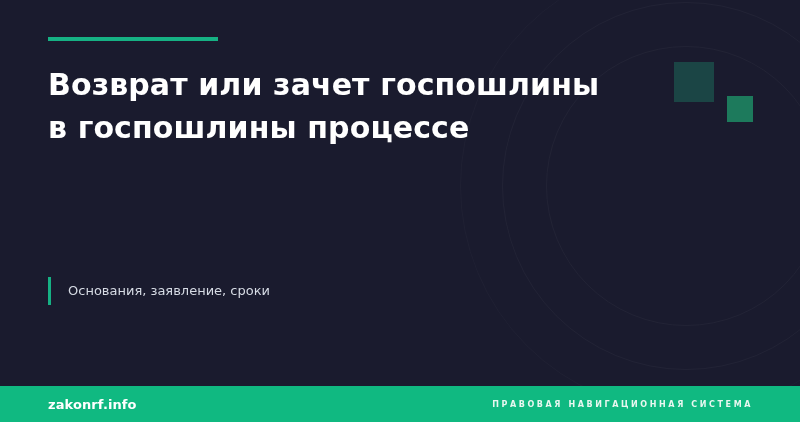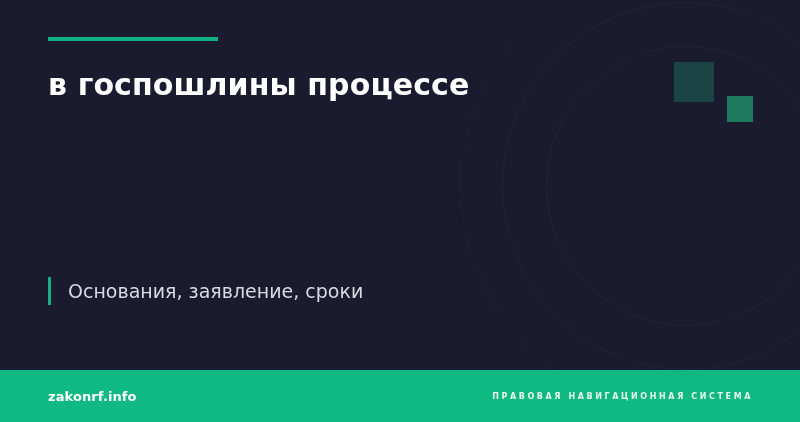--- a/index.html
+++ b/index.html
@@ -103,33 +103,33 @@
   }
   .subtitle-bar {
     width: 3px;
     height: 28px;
     background: #16b184;
     flex: 0 0 auto;
   }
   .subtitle-text {
     margin-left: 17px;
     color: #d6dbe4;
-    font-size: 19px;
+    font-size: 13px;
     font-weight: 400;
     line-height: 28px;
     white-space: nowrap;
   }
 
   
   .footer {
     position: absolute;
     left: 0;
     right: 0;
     bottom: 0;
-    height: 52px;
+    height: 36px;
     background: #10b981;
     display: flex;
     align-items: center;
     justify-content: space-between;
   }
   .footer-brand {
     margin-left: 48px;
     color: #ffffff;
     font-size: 13px;
     font-weight: 700;
@@ -152,20 +152,21 @@
     <div class="ring ring-faint"></div>
     <div class="ring ring-outer"></div>
     <div class="ring ring-inner"></div>
     <div class="sq sq-large"></div>
     <div class="sq sq-small"></div>
   </div>
 
   <div class="accent-rule"></div>
 
   <h1 class="title">
+    <span class="title-line">Возврат или зачет госпошлины</span>
     <span class="title-line">в госпошлины процессе</span>
   </h1>
 
   <div class="subtitle-wrap">
     <div class="subtitle-bar"></div>
     <div class="subtitle-text">Основания, заявление, сроки</div>
   </div>
 
   <div class="footer">
     <div class="footer-brand">zakonrf.info</div>

